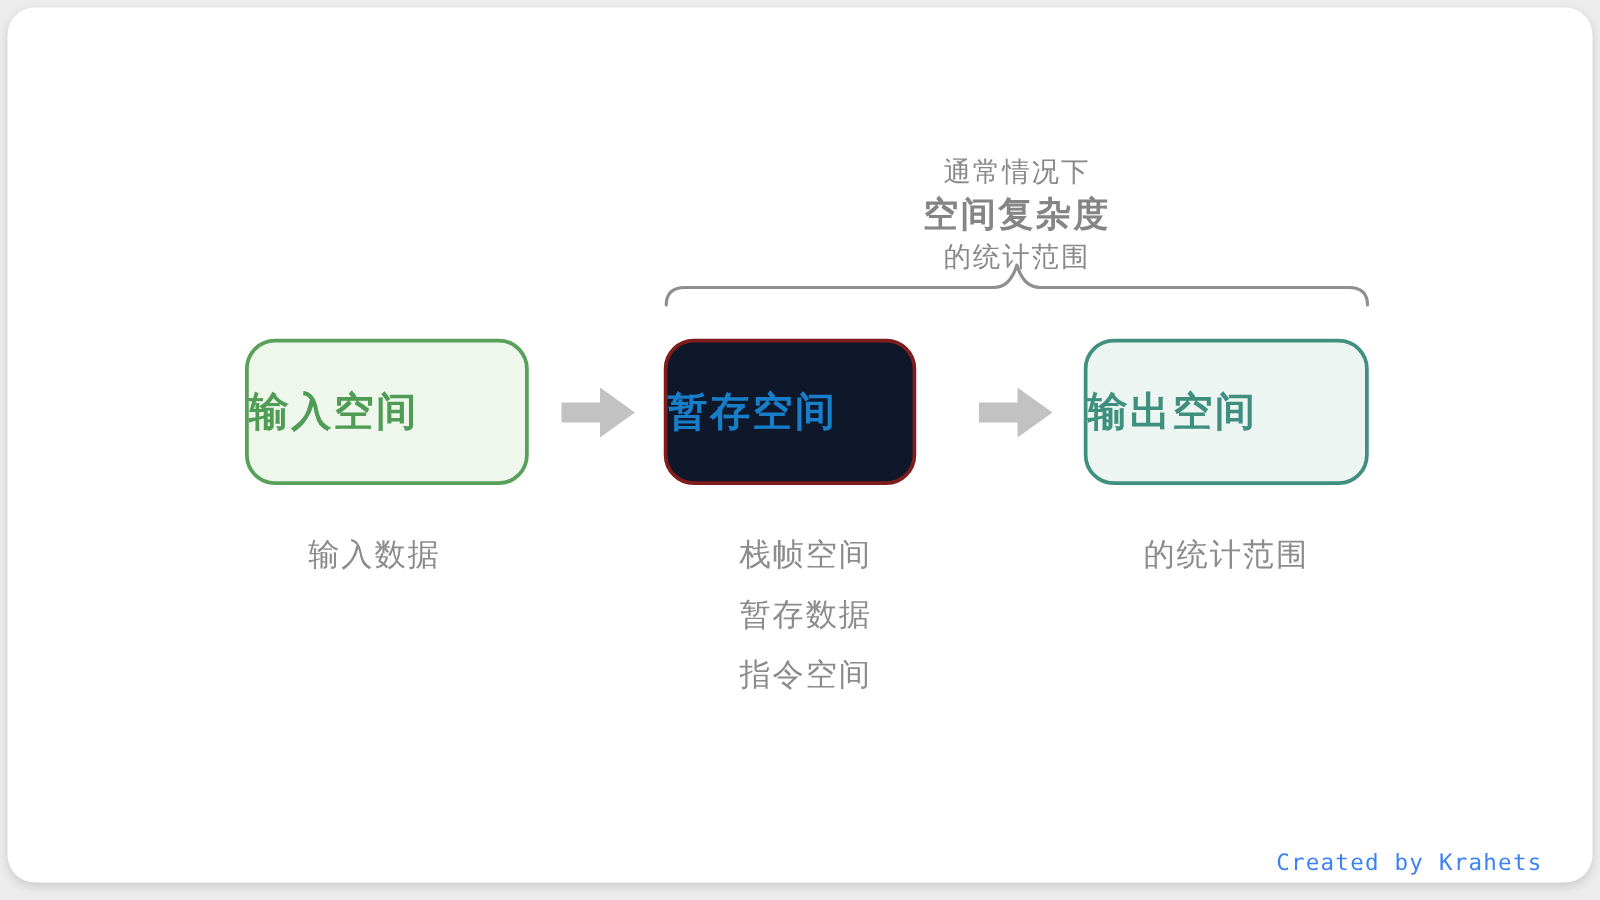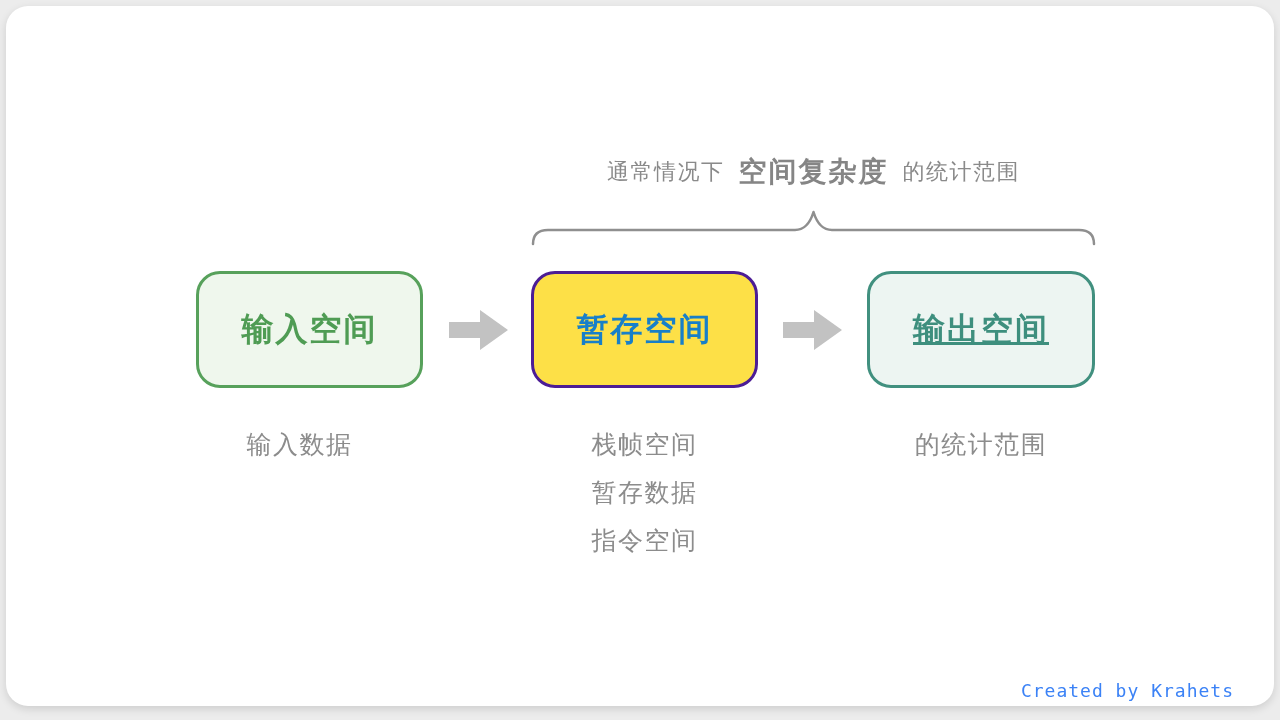--- a/index.html
+++ b/index.html
@@ -25,51 +25,51 @@
   
   .annotation {
     position: absolute;
     left: 525px; top: 144px;
     width: 565px; height: 44px;
     display: flex;
     align-items: center;
     justify-content: center;
     color: #8a8a8a;
     white-space: nowrap;
+    flex-direction: column;
   }
   .ann-regular { font-size: 22px; font-weight: 400; letter-spacing: 1.5px; }
   .ann-bold    { font-size: 28px; font-weight: 700; letter-spacing: 2px; margin: 0 14px; color: #858585; }
 
   
   .brace {
     position: absolute;
     left: 525px; top: 201px;
     width: 565px; height: 40px;
   }
 
   
   .box {
     position: absolute;
     top: 265px; height: 117px;
     border-radius: 24px;
     display: flex;
     align-items: center;
-    justify-content: center;
   }
   .box-label {
     font-size: 32px;
     font-weight: 700;
     letter-spacing: 2px;
   }
   .box-input  { left: 190px; width: 227px; border: 3px solid #57a15b; background: #eff7ed; }
   .box-input  .box-label { color: #4f9c54; }
-  .box-temp   { left: 525px; width: 227px; border: 3px solid #4c1d95; background: #fde047; }
+  .box-temp   { left: 525px; width: 202px; border: 3px solid #7f1d1d; background: #0f172a; }
   .box-temp   .box-label { color: #177fc9; }
   .box-output { left: 861px; width: 228px; border: 3px solid #41907f; background: #edf5f2; }
-  .box-output .box-label { color: #3e8f7e; text-decoration: underline; }
+  .box-output .box-label { color: #3e8f7e; }
 
   
   .arrow { position: absolute; top: 304px; width: 59px; height: 40px; }
   .arrow-1 { left: 443px; }
   .arrow-2 { left: 777px; }
 
   
   .caption-col {
     position: absolute;
     top: 414px;

